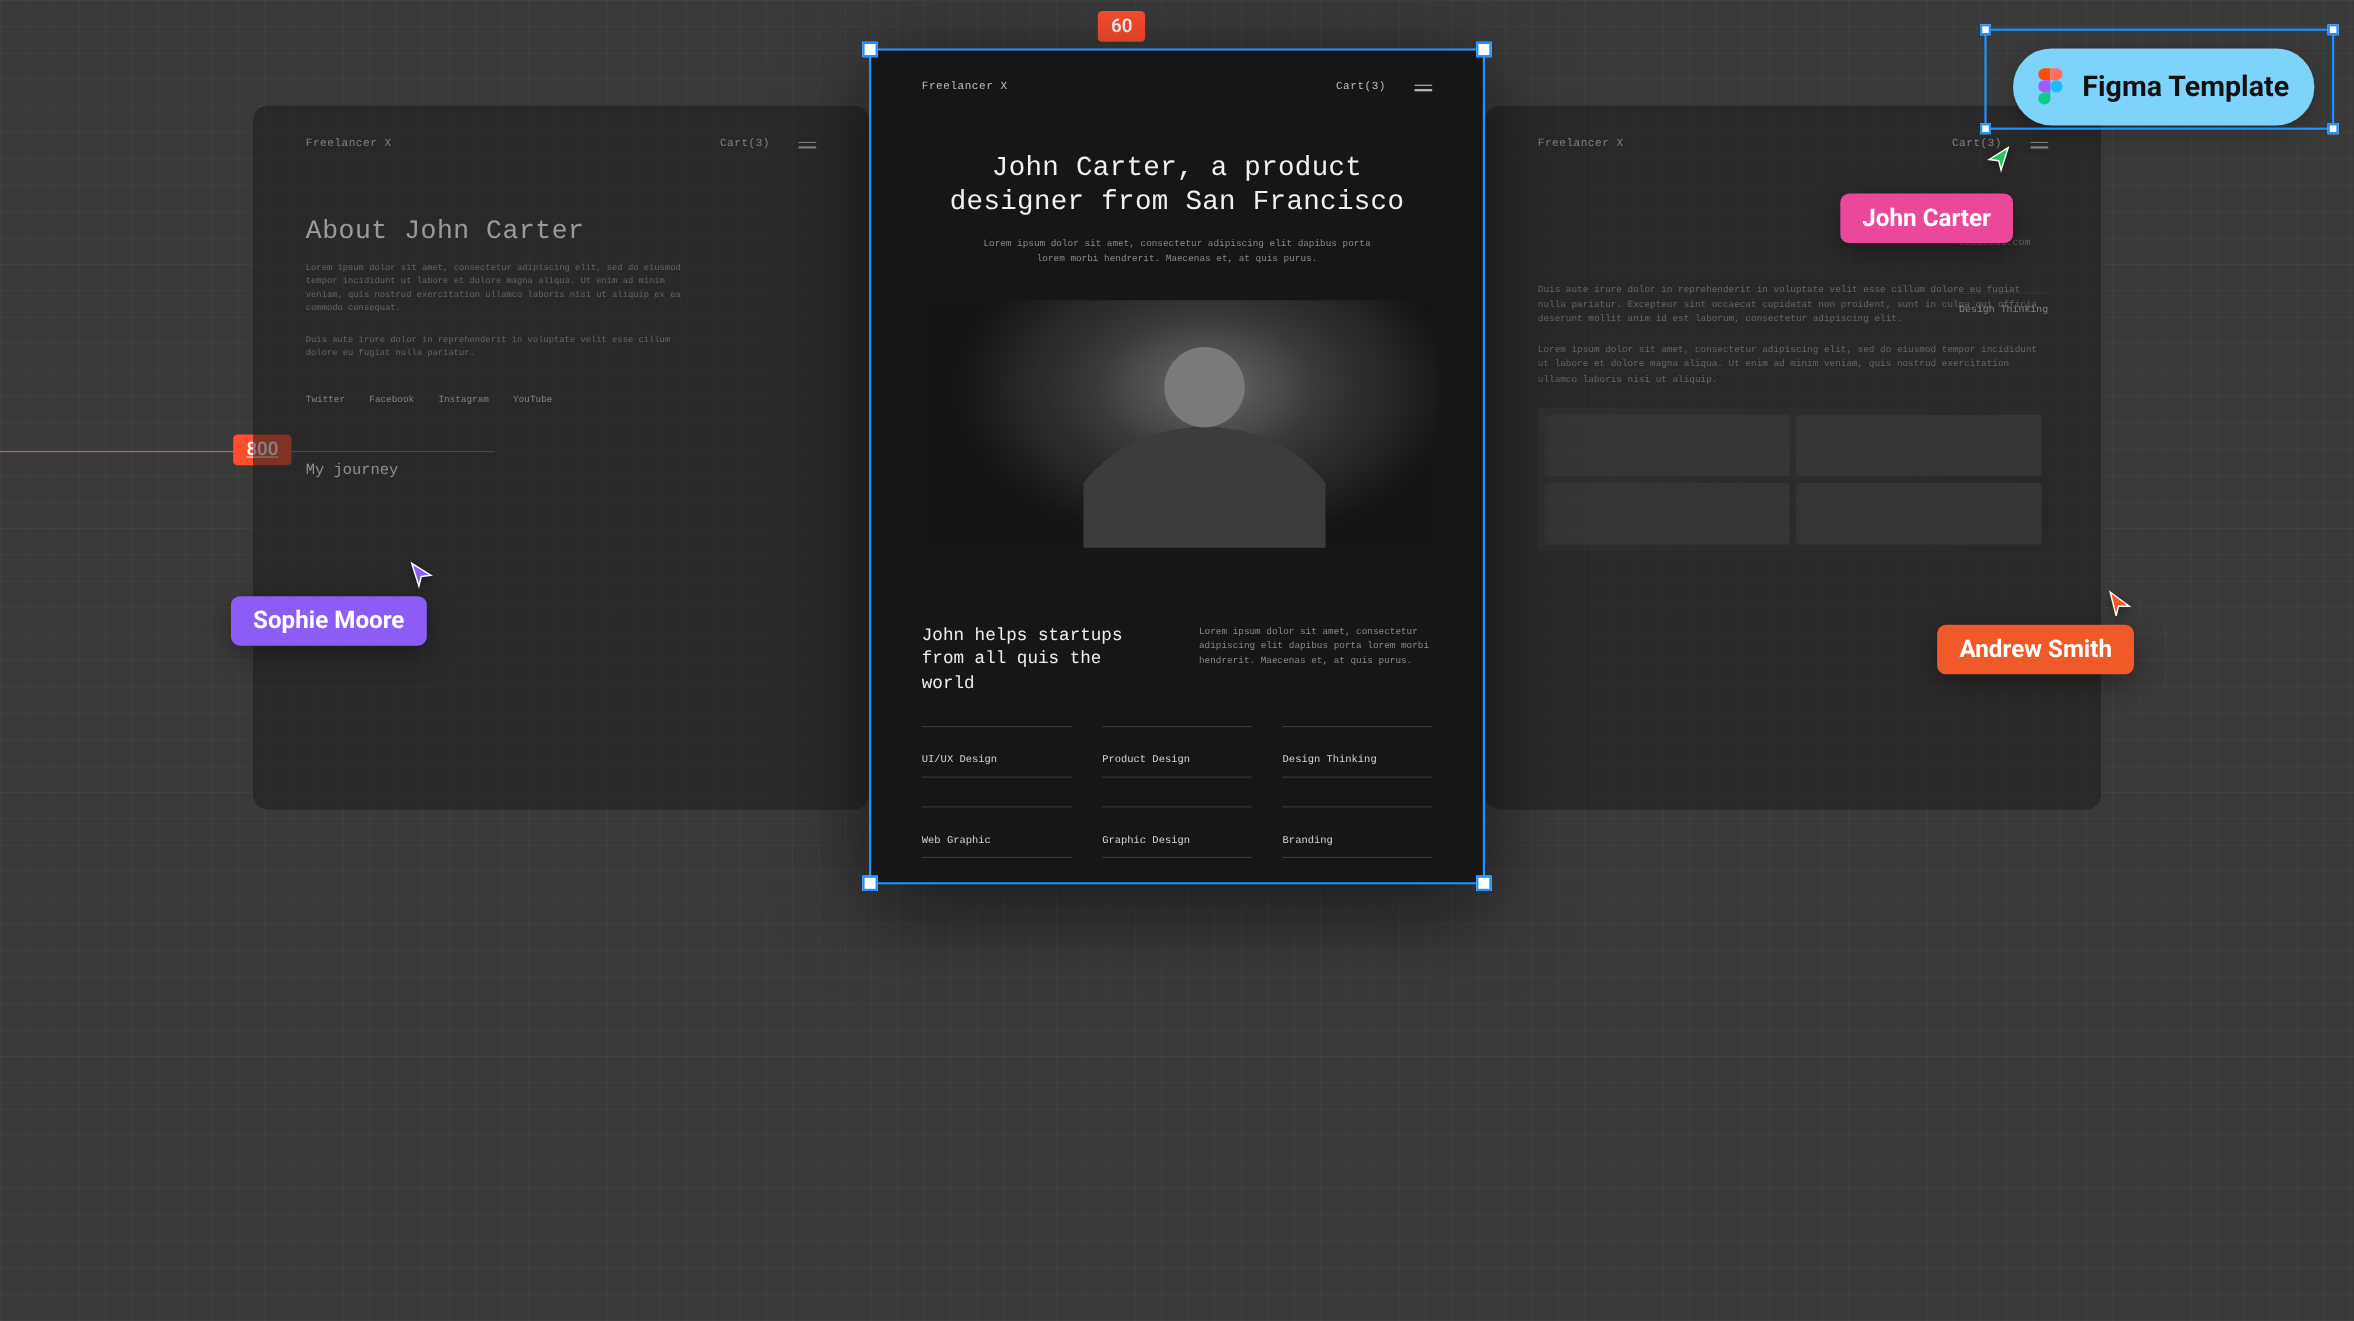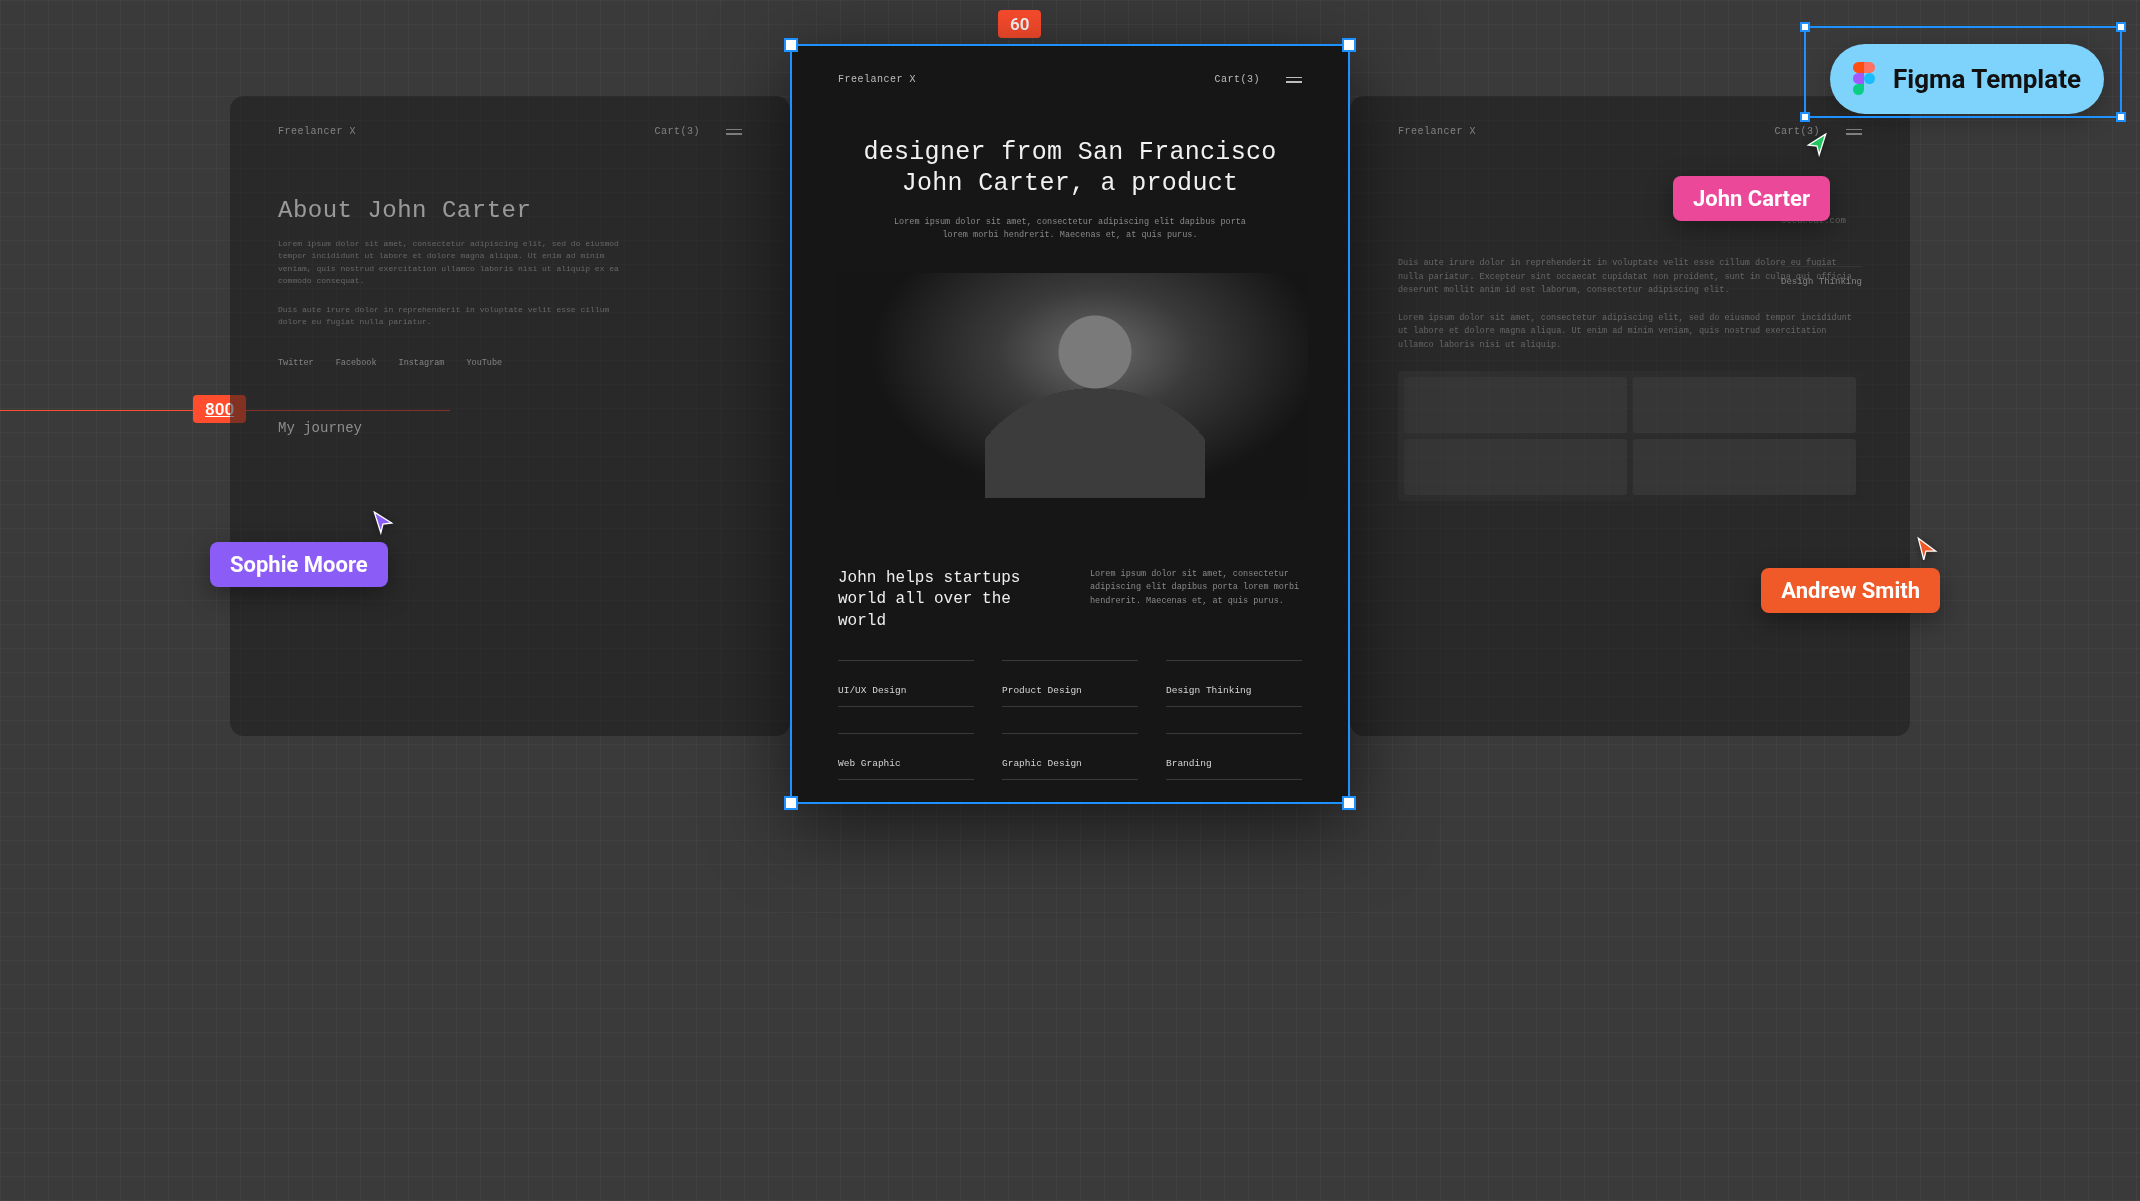--- a/index.html
+++ b/index.html
@@ -39,21 +39,21 @@
     font-size: 17px; font-weight: 600;
     padding: 4px 12px; border-radius: 4px;
     font-family: inherit;
   }
   #meas-60 { top: 10px; left: 50%; transform: translateX(-72px); }
   .ruler-left {
     position: absolute;
     top: 410px; left: 0; width: 450px; height: 0;
     border-top: 1px solid #ff4d2e;
   }
-  #meas-800 { top: 395px; left: 193px; text-decoration: underline; }
+  #meas-800 { top: 395px; left: 212px; text-decoration: underline; }
 
   
   .figma-pill {
     position: absolute;
     top: 44px; right: 36px;
     background: #7dd3fc; color: #111;
     padding: 18px 23px;
     border-radius: 40px;
     display: flex; align-items: center; gap: 18px;
     font-size: 26px; font-weight: 700;
@@ -239,31 +239,31 @@
     <span>Freelancer X</span>
     <span class="cart-menu">
       <span>Cart(3)</span>
       <span class="menu-icon">
           <i></i>
           <i></i>
         </span>
     </span>
   </div>
   <div class="hero-title">
+    <div>John Carter, a product</div>
     <div>designer from San Francisco</div>
-    <div>John Carter, a product</div>
   </div>
   <div class="hero-sub">
     <div>Lorem ipsum dolor sit amet, consectetur adipiscing elit dapibus porta</div>
     <div>lorem morbi hendrerit. Maecenas et, at quis purus.</div>
   </div>
   <div class="hero-img"></div>
 
   <div class="section-row">
-    <h3>John helps startups world all over the world</h3>
+    <h3>John helps startups from all quis the world</h3>
     <div class="stxt">Lorem ipsum dolor sit amet, consectetur adipiscing elit dapibus porta lorem morbi hendrerit. Maecenas et, at quis purus.</div>
   </div>
 
   <div class="skills-grid">
     <div class="skill">UI/UX Design</div>
     <div class="skill">Product Design</div>
     <div class="skill">Design Thinking</div>
     <div class="skill">Web Graphic</div>
     <div class="skill">Graphic Design</div>
     <div class="skill">Branding</div>

